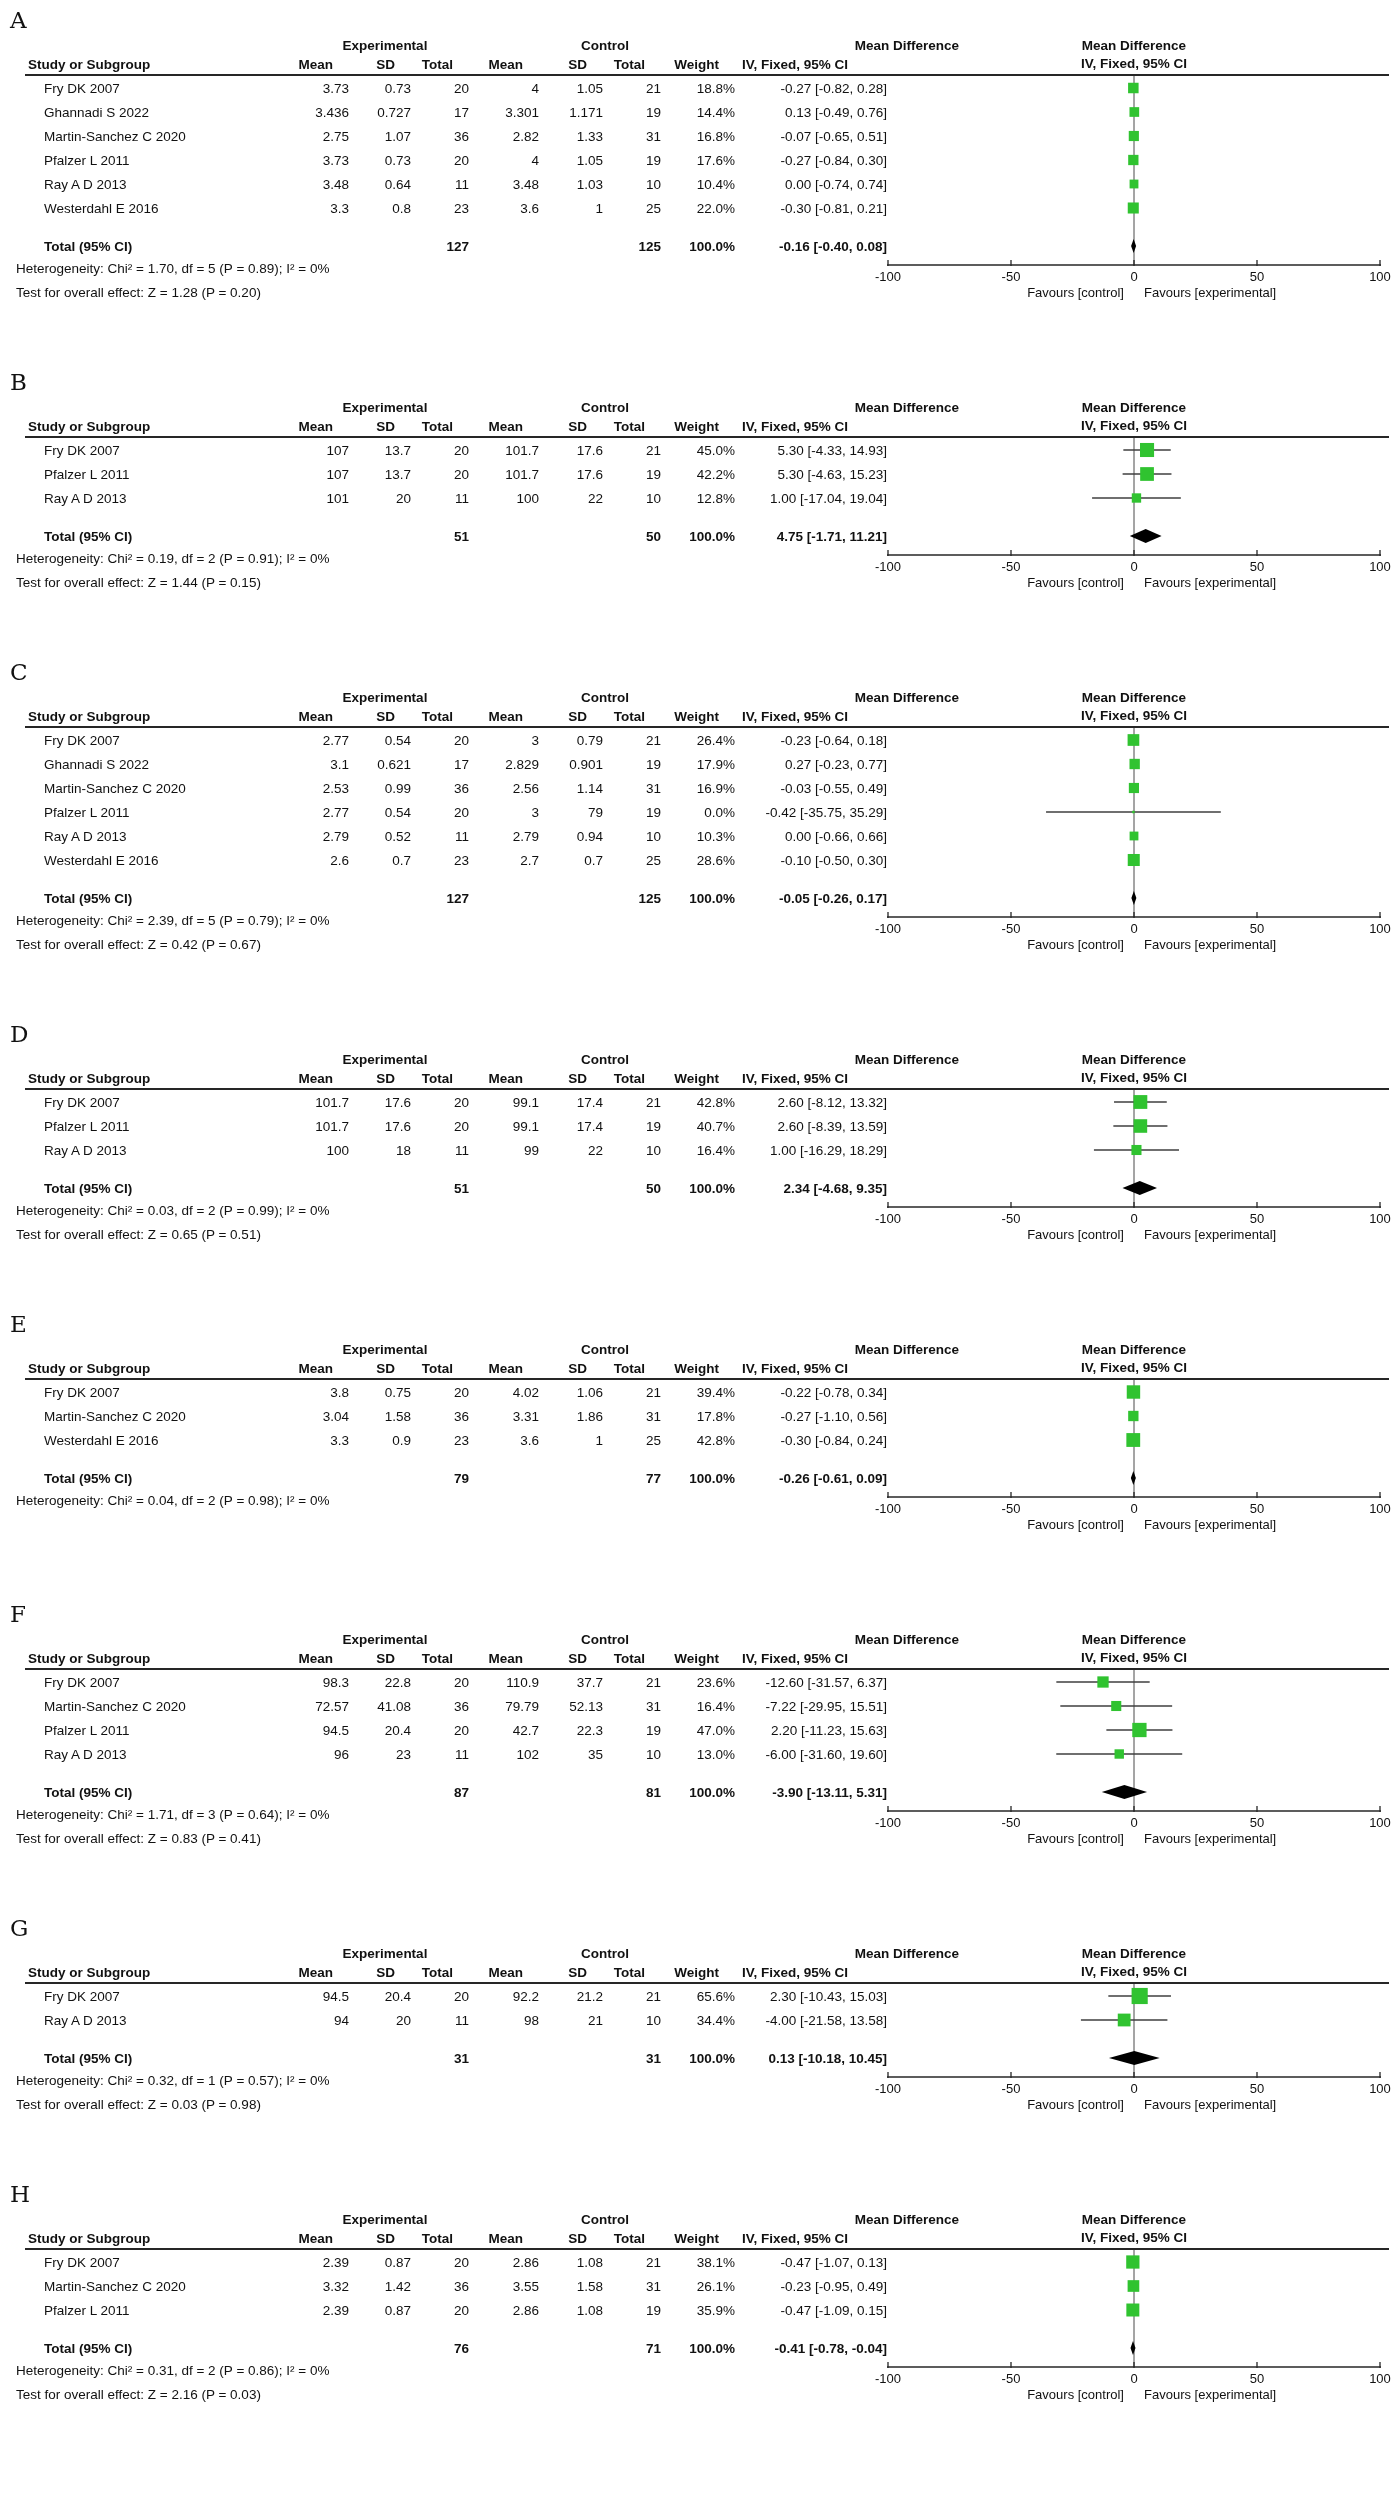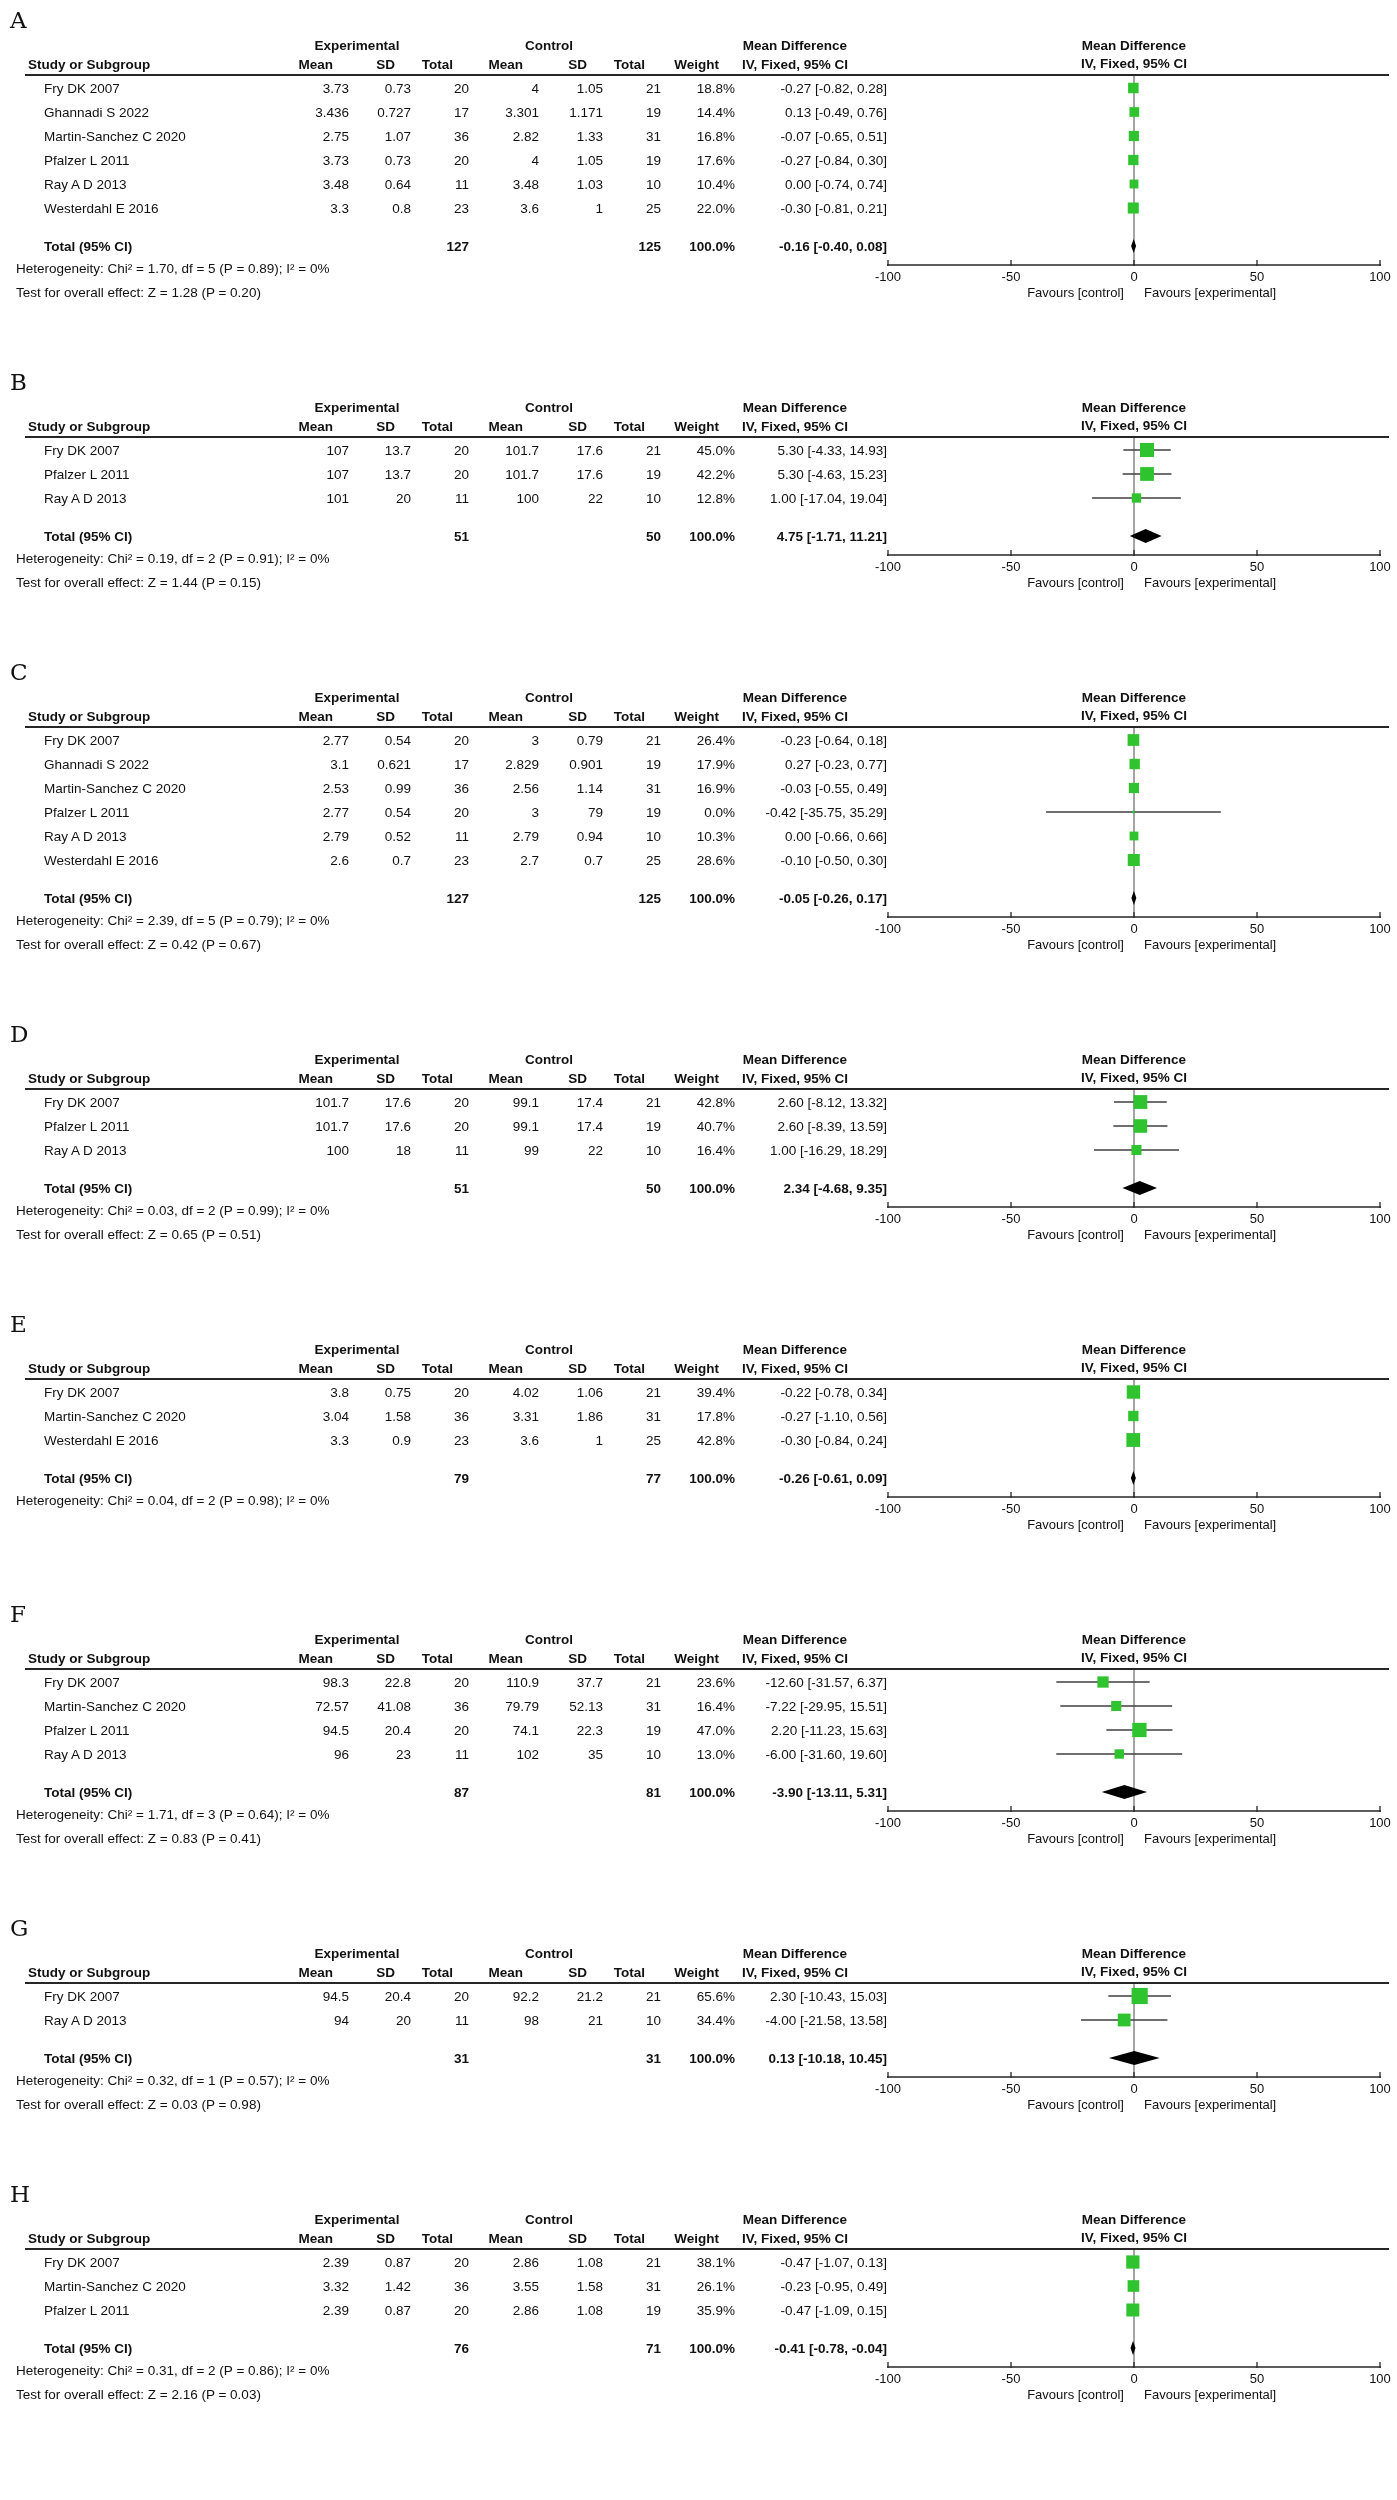--- a/index.html
+++ b/index.html
@@ -2,21 +2,21 @@
 <html><head>
 <meta charset="utf-8">
 <style>
   html,body{margin:0;padding:0;background:#fff;}
   body{width:1397px;font-family:"Liberation Sans",sans-serif;color:#111;padding-top:6px;}
   .panel{margin:0 0 62px 0;position:relative;}
   .letter{font-family:"DejaVu Serif",serif;font-size:23px;height:30px;line-height:28px;padding-left:10px;box-sizing:border-box;}
   .pbody{position:relative;}
   .thead{margin:0 8px 0 25px;border-bottom:2px solid #262626;}
   .trow{display:grid;grid-template-columns:233px 72px 62px 58px 70px 64px 58px 74px 152px;height:19px;align-items:center;font-size:13.5px;font-weight:bold;padding-left:3px;}
-  .grow{grid-template-columns:233px 192px 192px 74px 152px;}
+  .grow{grid-template-columns:233px 192px 192px 74px 152px;gap:28px;}
   .drow{height:24px;font-weight:normal;margin-left:44px;padding-left:0;}
   .total-row{font-weight:bold;}
   .cell{white-space:nowrap;overflow:visible;}
   .r{text-align:right;}
   .ctr{text-align:center;}
   .spacer{height:14px;}
   .note{margin-left:16px;height:24px;line-height:21px;font-size:13.5px;white-space:nowrap;}
   .plot{position:absolute;left:0;top:0;pointer-events:none;}
   .plot text{font-family:"Liberation Sans",sans-serif;fill:#111;}
 </style>
@@ -629,21 +629,21 @@
           <span class="cell r">52.13</span>
           <span class="cell r">31</span>
           <span class="cell r">16.4%</span>
           <span class="cell r">-7.22 [-29.95, 15.51]</span>
         </div>
         <div class="trow drow">
           <span class="cell">Pfalzer L 2011</span>
           <span class="cell r">94.5</span>
           <span class="cell r">20.4</span>
           <span class="cell r">20</span>
-          <span class="cell r">74.1</span>
+          <span class="cell r">42.7</span>
           <span class="cell r">22.3</span>
           <span class="cell r">19</span>
           <span class="cell r">47.0%</span>
           <span class="cell r">2.20 [-11.23, 15.63]</span>
         </div>
         <div class="trow drow">
           <span class="cell">Ray A D 2013</span>
           <span class="cell r">96</span>
           <span class="cell r">23</span>
           <span class="cell r">11</span>

